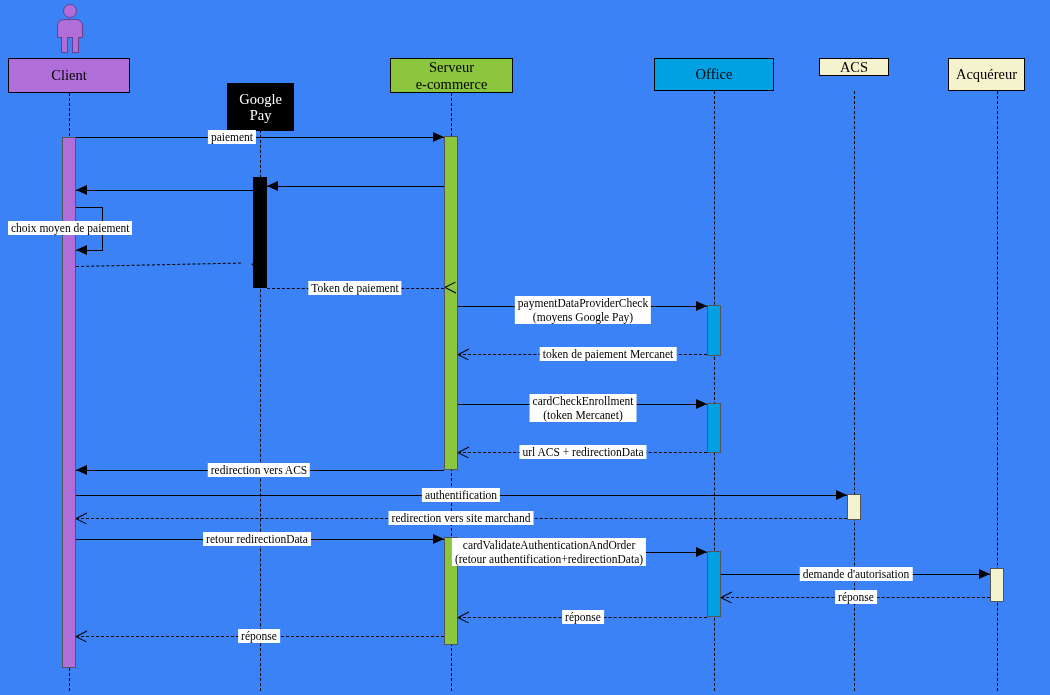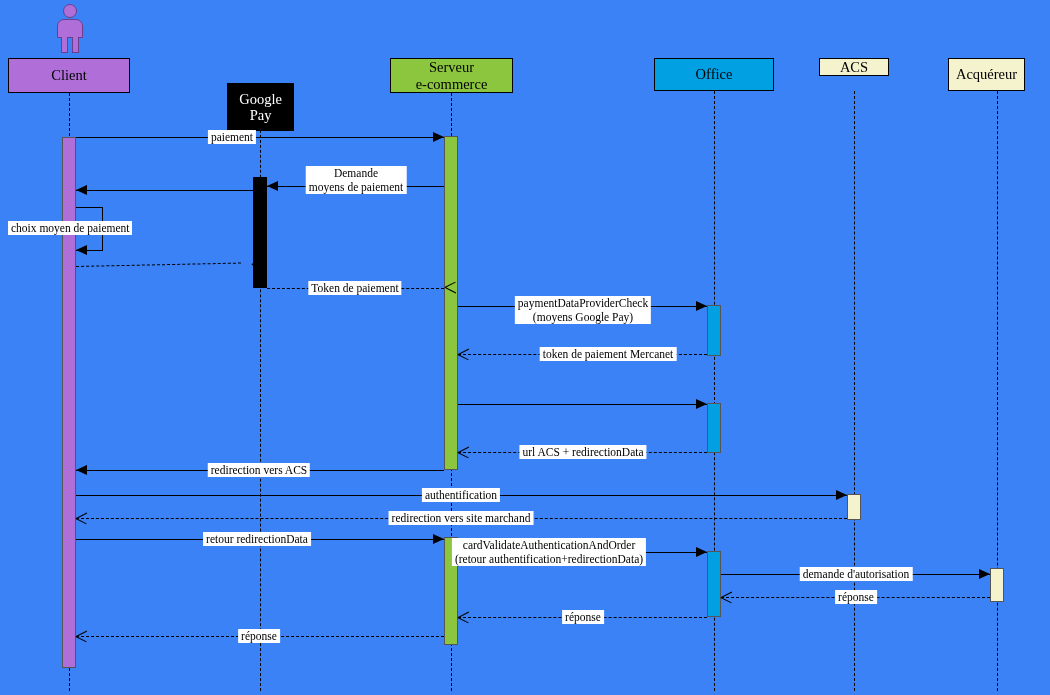--- a/index.html
+++ b/index.html
@@ -107,24 +107,20 @@
   <div class="act" style="left:707px;top:551px;width:14px;height:66px;background:#00a0e3;"></div>
   <div class="act" style="left:847px;top:494px;width:14px;height:26px;background:#f5f2ce;"></div>
   <div class="act" style="left:990px;top:568px;width:14px;height:34px;background:#f5f2ce;"></div>
 
   <div class="msg" style="left:76px;top:137px;width:368px;"></div>
   <div class="arrow ah-r" style="left:433px;top:131.5px;"></div>
   <div class="lbl" style="left:232px;top:130px;transform:translateX(-50%);">paiement</div>
 
   <div class="msg" style="left:267px;top:186px;width:177px;"></div>
   <div class="arrow ah-l" style="left:267px;top:180.5px;"></div>
-  <div class="lbl two" style="left:356px;top:166px;transform:translateX(-50%);">
-    <div>Demande</div>
-    <div>moyens de paiement</div>
-  </div>
 
   <div class="msg" style="left:76px;top:190px;width:177px;"></div>
   <div class="arrow ah-l" style="left:76px;top:184.5px;"></div>
 
   <div class="self-seg" style="left:76px;top:207px;width:27px;height:0;border-width:1.4px 0 0 0;"></div>
   <div class="self-seg" style="left:102px;top:207px;width:0;height:44px;border-width:0 0 0 1.4px;"></div>
   <div class="self-seg" style="left:76px;top:250px;width:27px;height:0;border-width:1.4px 0 0 0;"></div>
   <div class="arrow ah-l" style="left:76px;top:244.5px;"></div>
   <div class="lbl" style="left:8px;top:221px;">choix moyen de paiement</div>
 
@@ -141,20 +137,24 @@
     <div>paymentDataProviderCheck</div>
     <div>(moyens Google Pay)</div>
   </div>
 
   <div class="msg dash" style="left:458px;top:354px;width:249px;"></div>
   <div class="oh left" style="left:458px;top:348px;"></div>
   <div class="lbl" style="left:608px;top:347px;transform:translateX(-50%);">token de paiement Mercanet</div>
 
   <div class="msg" style="left:458px;top:404px;width:249px;"></div>
   <div class="arrow ah-r" style="left:696px;top:398.5px;"></div>
+  <div class="lbl two" style="left:583px;top:394px;transform:translateX(-50%);">
+    <div>cardCheckEnrollment</div>
+    <div>(token Mercanet)</div>
+  </div>
 
   <div class="msg dash" style="left:458px;top:452px;width:249px;"></div>
   <div class="oh left" style="left:458px;top:446px;"></div>
   <div class="lbl" style="left:583px;top:445px;transform:translateX(-50%);">url ACS + redirectionData</div>
 
   <div class="msg" style="left:76px;top:470px;width:368px;"></div>
   <div class="arrow ah-l" style="left:76px;top:464.5px;"></div>
   <div class="lbl" style="left:259px;top:463px;transform:translateX(-50%);">redirection vers ACS</div>
 
   <div class="msg" style="left:76px;top:495px;width:771px;"></div>

